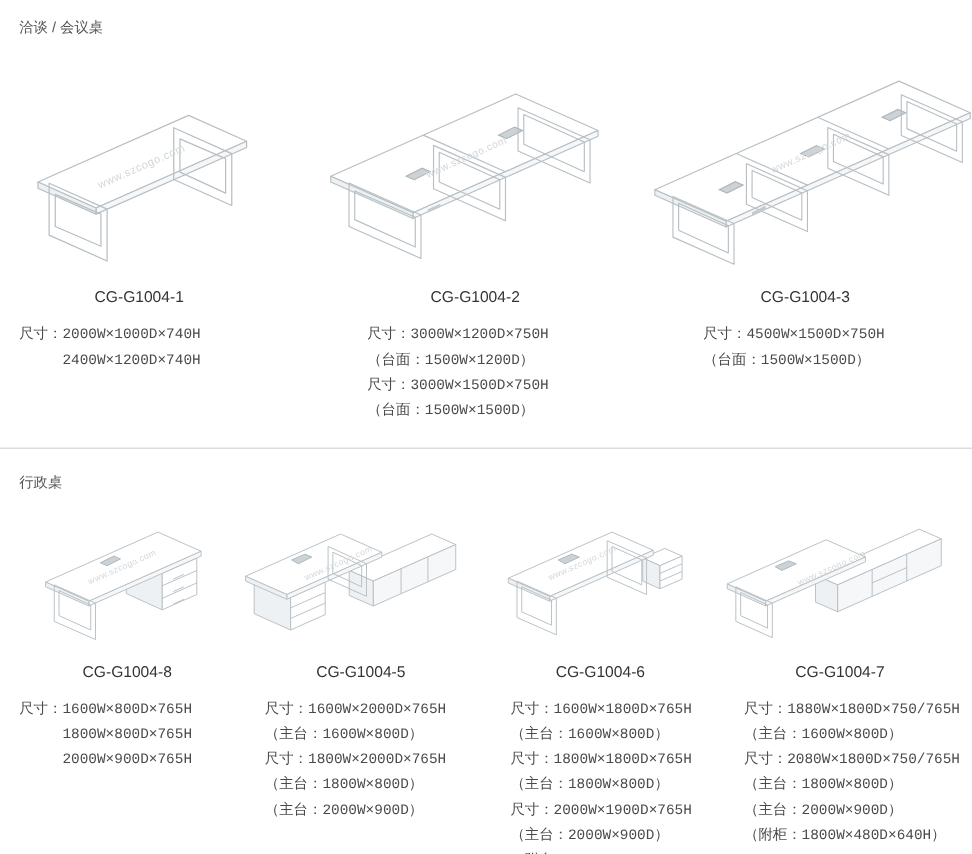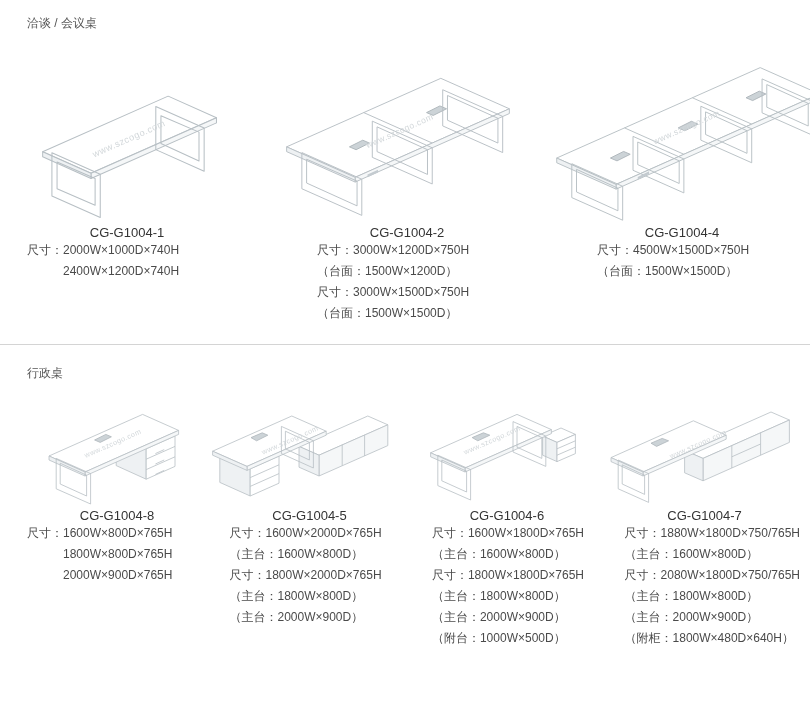--- a/index.html
+++ b/index.html
@@ -2,35 +2,35 @@
 <html><head>
 <meta charset="utf-8">
 <style>
   * { margin:0; padding:0; box-sizing:border-box; }
   html,body { background:#ffffff; }
   body {
     width:810px; height:712px; overflow:hidden;
     font-family:"Liberation Sans","DejaVu Sans",sans-serif;
     color:#4a4a4a;
   }
-  .sec { padding:0 10px 0 27px; }
+  .sec { padding:0 10px 0 16px; }
   .sec-1 { border-bottom:1px solid #d4d4d4; padding-bottom:20px; }
   .sec-title { font-size:12px; font-weight:normal; color:#555; padding-top:15px; margin-bottom:18px; }
   .sec-2 .sec-title { padding-top:20px; margin-bottom:14px; }
   .row { display:flex; align-items:flex-start; }
   .p11{ width:290px; } .p12{ width:280px; } .p13{ flex:1; }
   .p21{ width:205px; } .p22{ width:205px; } .p23{ width:195px; } .p24{ flex:1; }
   .inner { display:flex; flex-direction:column; align-items:center; }
   .w200{width:200px;} .w180{width:180px;} .w170{width:170px;}
   .w160{width:160px;} .w150{width:150px;}
   .figure { display:flex; align-items:flex-end; justify-content:center; }
   .fig-lg { height:175px; }
   .fig-sm { height:112px; }
-  .code { font-size:13px; color:#333; margin-top:0; white-space:nowrap; }
-  .specs { align-self:stretch; }
+  .code { font-size:13px; color:#333; margin-top:15px; white-space:nowrap; }
+  .specs { margin-top:14px; align-self:stretch;font-family:Liberation Mono, monospace; }
   .spec { font-size:12px; line-height:21px; color:#4a4a4a; white-space:nowrap; }
   .spec.indent { padding-left:36px; }
   
   svg { overflow:visible; }
   .face { stroke:#b7bfc4; stroke-width:1; fill:#ffffff; stroke-linejoin:round; }
   .face-f { stroke:#b7bfc4; stroke-width:1; fill:#f5f7f8; stroke-linejoin:round; }
   .face-s { stroke:#b7bfc4; stroke-width:1; fill:#eef1f3; stroke-linejoin:round; }
   .ln { stroke:#b7bfc4; stroke-width:1; fill:none; stroke-linejoin:round; }
   .port { stroke:#aeb6bb; stroke-width:1; fill:#ccd3d7; }
   .brand { fill:#c4cbd0; stroke:none; }
@@ -142,21 +142,21 @@
                 <polygon class="ln" points="224,75 180,55 180,79 224,99"></polygon>
               </g>
               <g>
                 <polygon class="ln" points="294,44 240,20 240,56 294,80"></polygon>
                 <polygon class="ln" points="289,46 245,26 245,50 289,70"></polygon>
               </g>
               <polygon class="brand" points="108,124 120,118 120,121 108,127"></polygon>
               <text class="wm" x="161" y="74" text-anchor="middle" transform="rotate(-24 161 74)">www.szcogo.com</text>
             </svg>
           </div>
-          <div class="code">CG-G1004-4</div>
+          <div class="code">CG-G1004-3</div>
         </div>
         <div class="specs">
           <div class="spec">尺寸：4500W×1500D×750H</div>
           <div class="spec">（台面：1500W×1500D）</div>
         </div>
       </div>
 
     </div>
   </section>
 
@@ -268,20 +268,21 @@
               <text class="wm" x="90" y="58" text-anchor="middle" transform="rotate(-24 90 58)">www.szcogo.com</text>
             </svg>
           </div>
           <div class="code">CG-G1004-6</div>
         </div>
         <div class="specs">
           <div class="spec">尺寸：1600W×1800D×765H</div>
           <div class="spec">（主台：1600W×800D）</div>
           <div class="spec">尺寸：1800W×1800D×765H</div>
           <div class="spec">（主台：1800W×800D）</div>
+          <div class="spec">尺寸：2000W×1900D×765H</div>
           <div class="spec">（主台：2000W×900D）</div>
           <div class="spec">（附台：1000W×500D）</div>
         </div>
       </div>
 
       <div class="product p24">
         <div class="inner w160">
           <div class="figure fig-sm">
             <svg width="196" height="112" viewBox="0 0 245 140">
               <g>

